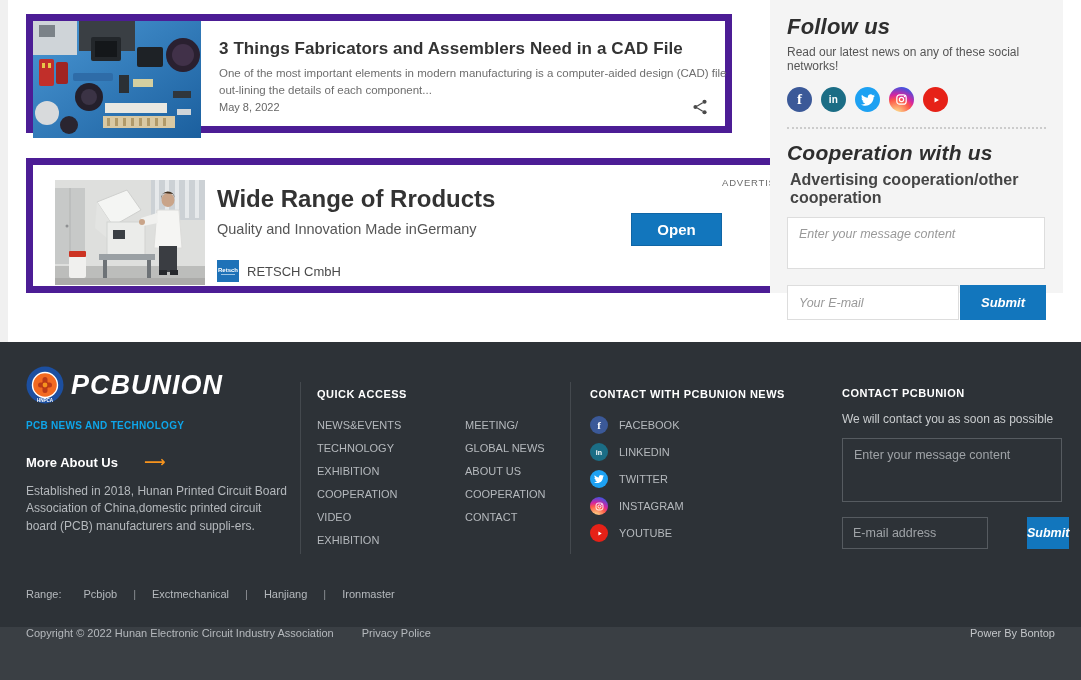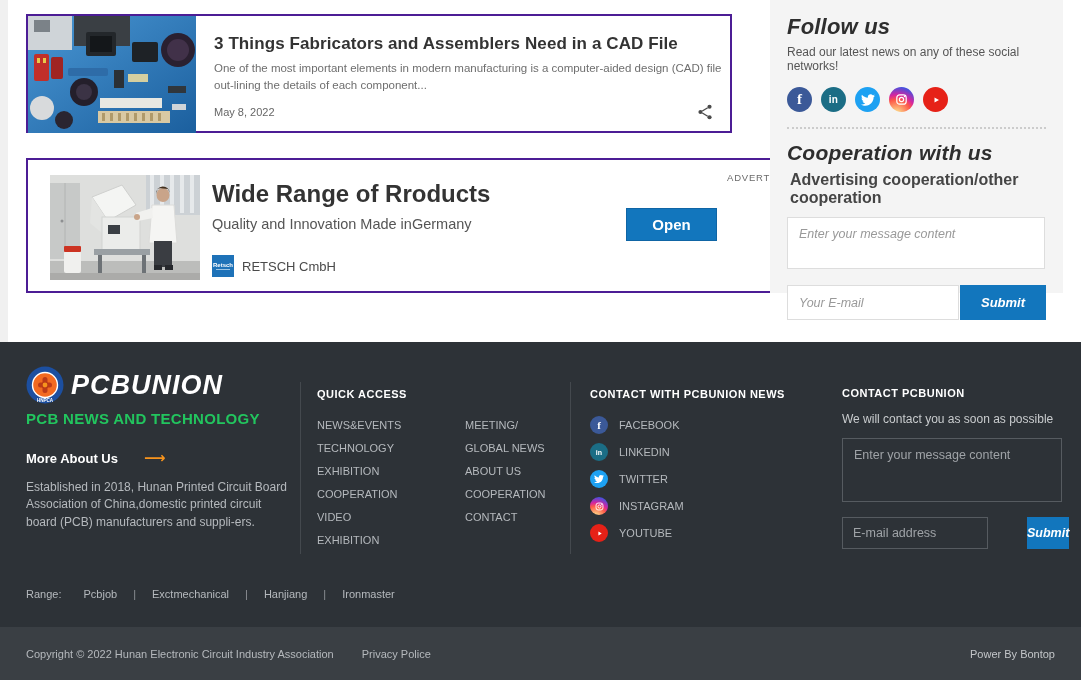--- a/index.html
+++ b/index.html
@@ -5,21 +5,21 @@
   * { margin:0; padding:0; box-sizing:border-box; }
   html,body { width:1081px; height:680px; }
   body {
     font-family: "Liberation Sans", "DejaVu Sans", sans-serif;
     background:#ffffff; position:relative; overflow:hidden; color:#333;
   }
   .page { position:absolute; inset:0; }
   .left-gutter { position:absolute; left:0; top:0; width:8px; height:680px; background:#f0f0f0; }
 
   
-  .card { position:absolute; background:#fff; border:2px solid #4c1d95; }
+  .card { position:absolute; background:#fff; border:7px solid #4c1d95; }
   .article-card { left:26px; top:14px; width:706px; height:119px; }
   .article-image { position:absolute; left:0; top:0; width:168px; height:117px; overflow:hidden; }
   .article-image svg { display:block; }
   .article-title { position:absolute; left:186px; top:18px; font-size:17px; font-weight:bold; color:#333; letter-spacing:.1px; }
   .article-excerpt { position:absolute; left:186px; top:44px; width:512px; font-size:11.5px; color:#6e6e6e; line-height:1.45; }
   .article-date { position:absolute; left:186px; bottom:13px; font-size:11px; color:#666; }
   .share-btn { position:absolute; right:16px; bottom:10px; width:18px; height:18px; cursor:pointer; }
 
   
   .ad-card { left:26px; top:158px; width:812px; height:135px; }
@@ -59,21 +59,21 @@
   .coop-textarea::placeholder, .coop-email::placeholder { color:#999; font-style:italic; }
 
   
   .footer { position:absolute; left:0; top:342px; width:1081px; height:285px; background:#2d3237; }
   .fcol-divider { position:absolute; top:40px; width:1px; height:172px; background:#44494e; }
   .divider-1 { left:300px; } .divider-2 { left:570px; }
 
   .brand-block { position:absolute; left:26px; top:24px; width:262px; }
   .brand-row { display:flex; align-items:center; gap:7px; }
   .brand-name { font-size:27px; font-weight:bold; font-style:italic; color:#fff; letter-spacing:1px; }
-  .brand-tagline { font-size:15px; font-weight:bold; color:#22c55e; margin-top:6px; letter-spacing:.3px; }
+  .brand-tagline { font-size:10px; font-weight:bold; color:#0ea5e9; margin-top:16px; letter-spacing:.3px; }
   .more-about { margin-top:22px; display:flex; align-items:center; gap:26px; cursor:pointer; }
   .more-about-label { font-size:13px; font-weight:bold; color:#fff; }
   .more-arrow { color:#f7941d; font-size:15px; font-weight:bold; }
   .brand-desc { margin-top:12px; font-size:12px; color:#b5b9bd; line-height:1.45; }
 
   .fheading { font-size:11px; font-weight:bold; color:#fff; letter-spacing:.5px; }
   .quick-block { position:absolute; left:317px; top:46px; }
   .qa-cols { display:flex; gap:44px; margin-top:19px; }
   .qa-col { display:flex; flex-direction:column; gap:11px; width:104px; }
   .qa-link { font-size:11px; color:#b5b9bd; cursor:pointer; white-space:nowrap; }
@@ -96,21 +96,21 @@
   .cf-submit { width:67px; height:32px; margin-left:auto; background:#1276bd; border:none; color:#fff;
     font-size:12.5px; font-weight:bold; font-style:italic; font-family:inherit; cursor:pointer; }
   .cf-textarea::placeholder, .cf-email::placeholder { color:#9fa3a7; }
 
   .links-row { position:absolute; left:26px; top:246px; display:flex; align-items:center; font-size:11px; color:#b5b9bd; }
   .links-row .lbl { margin-right:22px; }
   .flink { cursor:pointer; }
   .fsep { margin:0 16px; color:#8d9195; }
 
   .copyright-bar { position:absolute; left:0; top:627px; width:1081px; height:53px; background:#3a3f44;
-    display:flex; align-items:center; padding:0 26px; font-size:11px; color:#b5b9bd; }
+    display:flex; padding:0 26px; font-size:11px; color:#b5b9bd; }
   .privacy { margin-left:28px; cursor:pointer; }
   .powered { margin-left:auto; color:#c3c6c9; }
 
   svg { display:block; }
 </style>
 </head>
 <body>
 
 <div class="page">
   <div class="left-gutter"></div>

